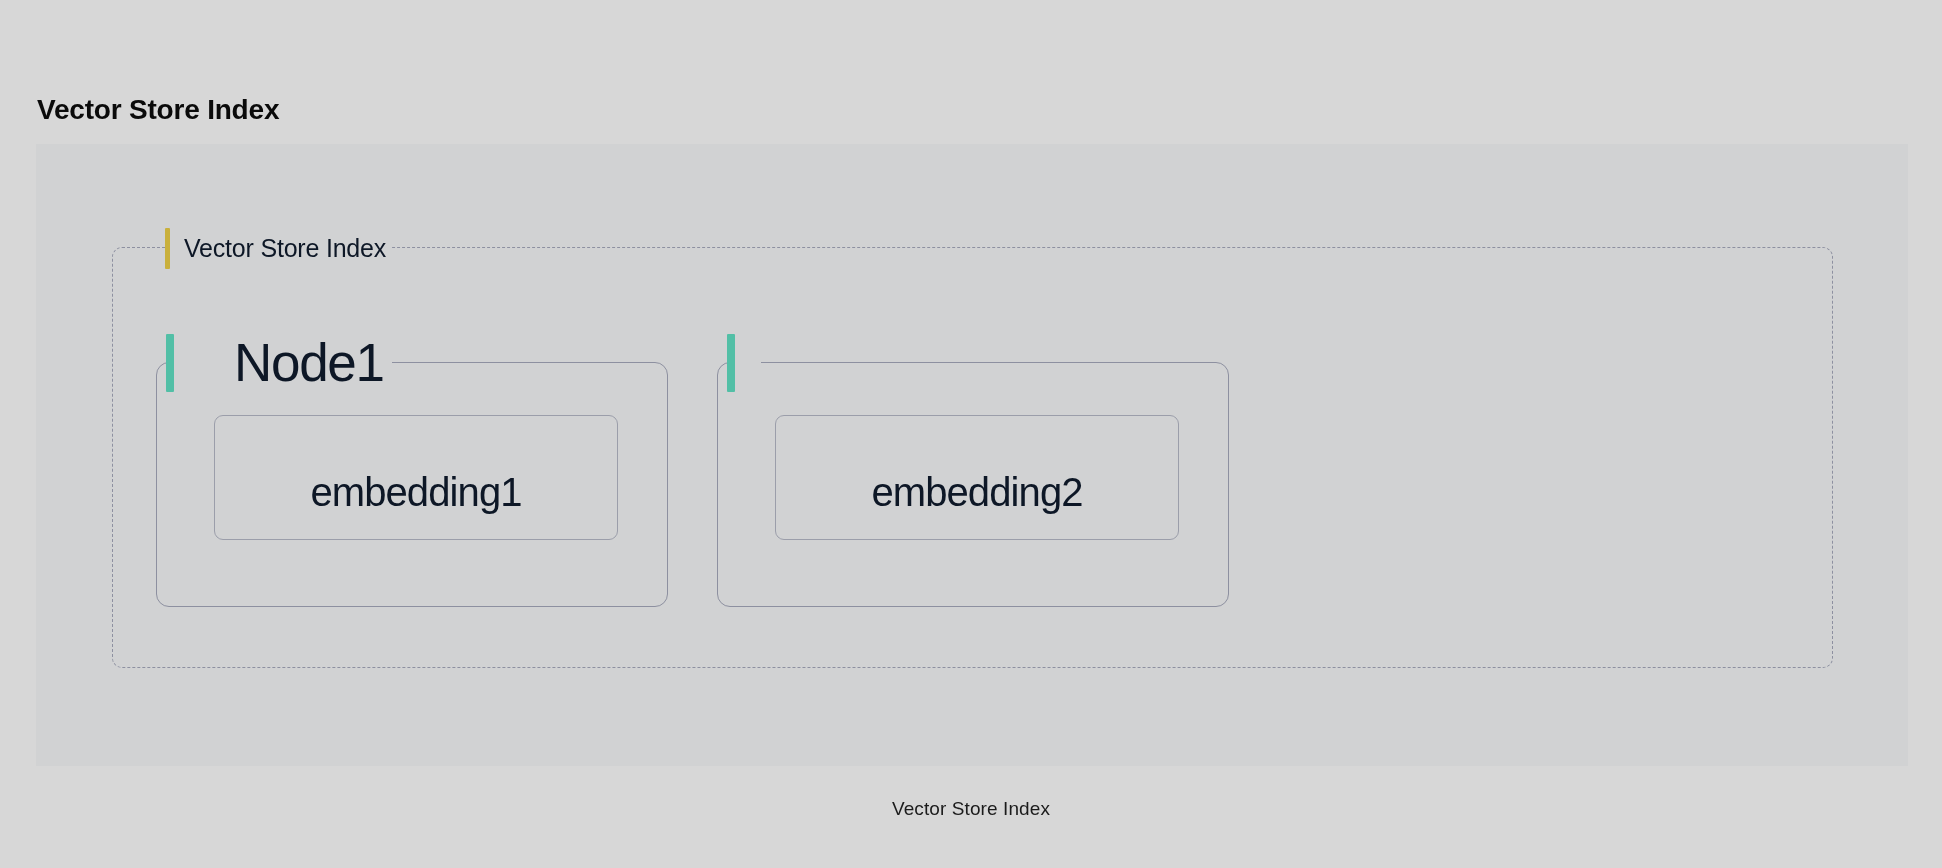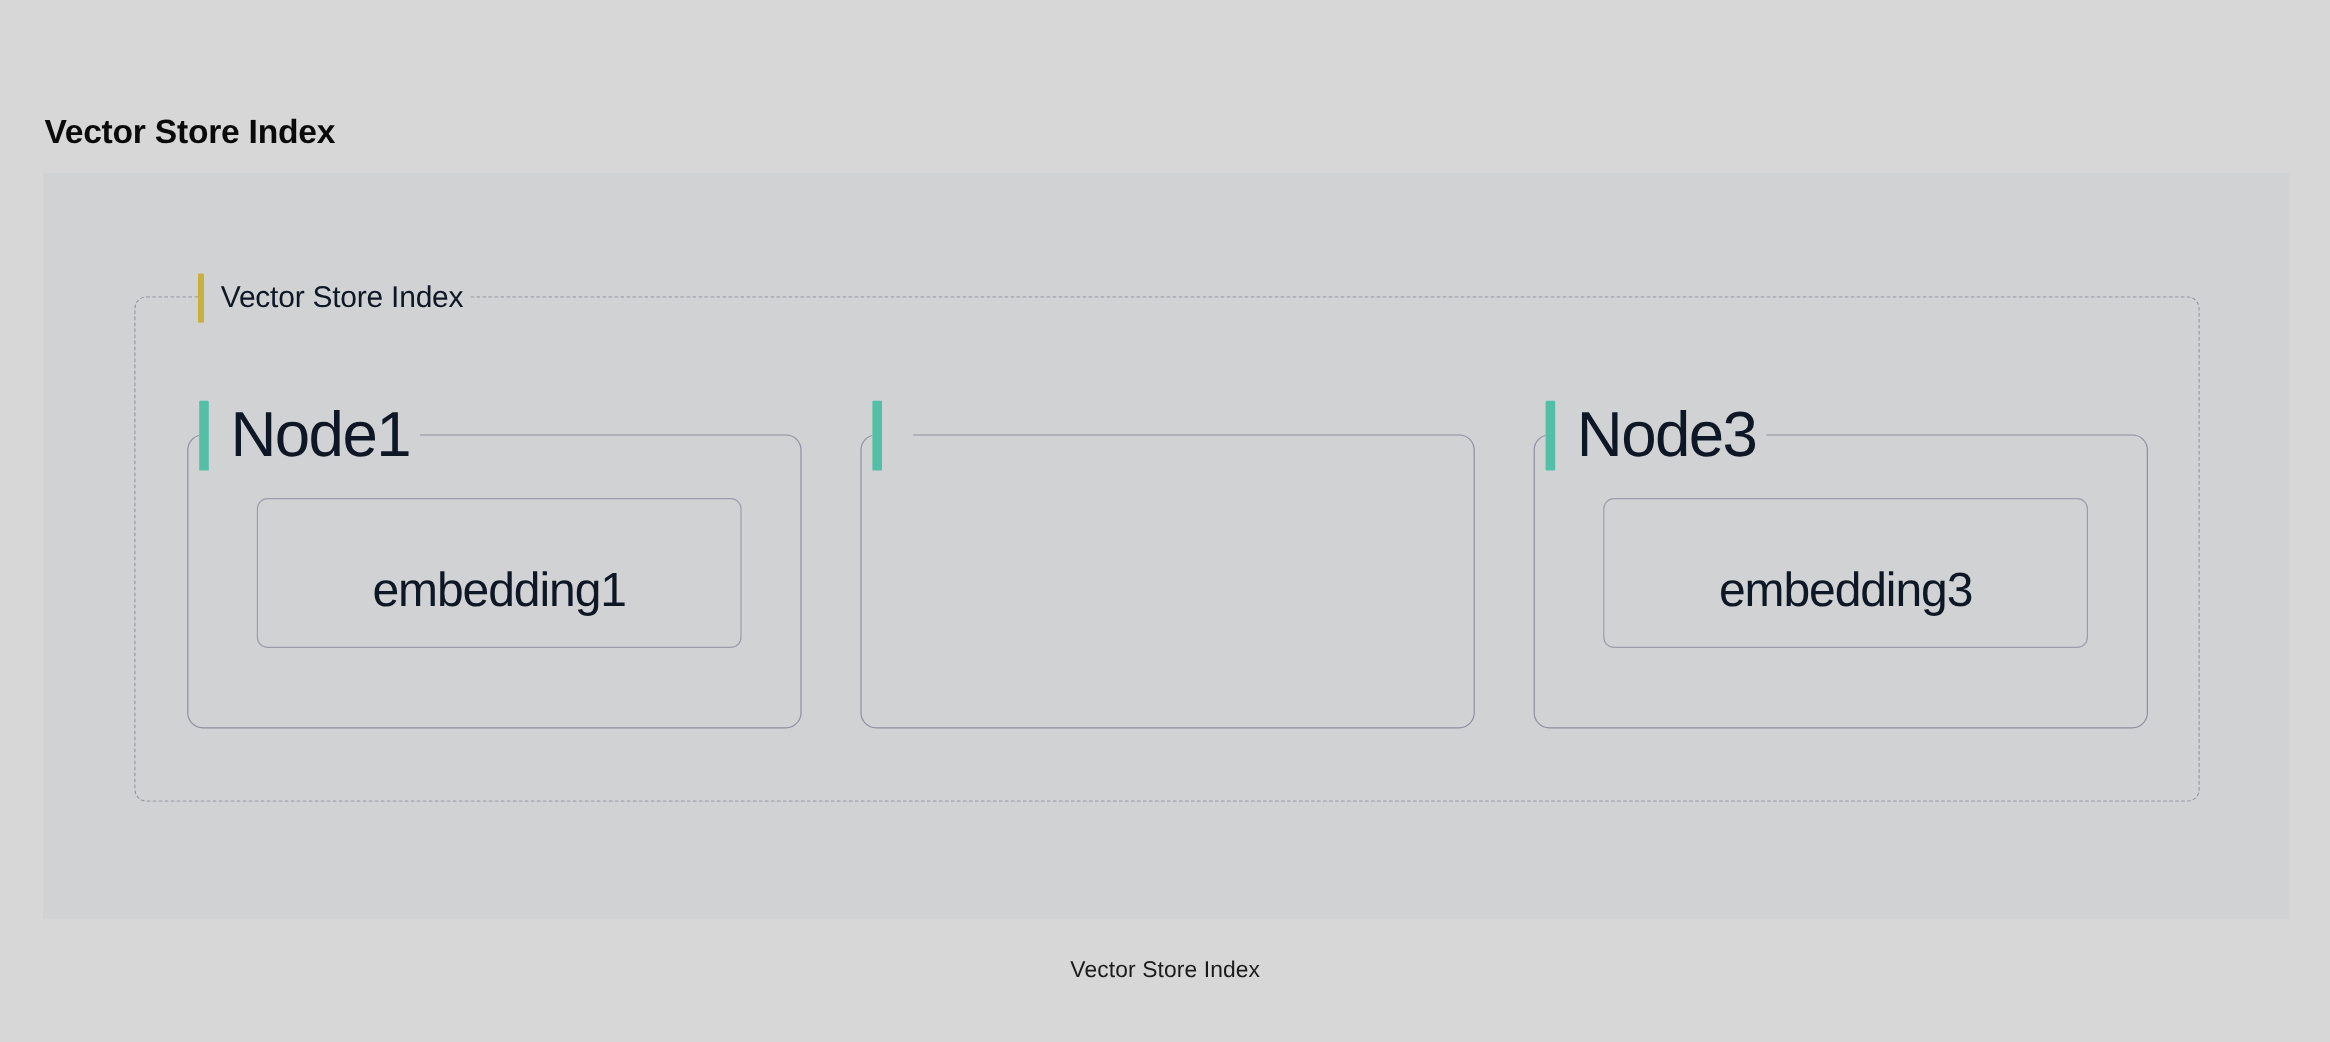--- a/index.html
+++ b/index.html
@@ -135,20 +135,21 @@
     border-radius: 1px;
     margin-right: 18px;
     flex: none;
   }
   .node-label .txt {
     font-size: 53px;
     font-weight: 400;
     color: #0d1726;
     letter-spacing: -1.3px;
     line-height: 58px;
+    margin-left: 42px;
   }
 
   .embedding-box {
     position: absolute;
     left: 57px;
     top: 52px;
     width: 404px;
     height: 125px;
     border: 1.5px solid #9b9eaa;
     border-radius: 9px;
@@ -208,29 +209,23 @@
         </div>
         <div class="embedding-box">
           <span class="txt">embedding1</span>
         </div>
       </div>
 
       <div class="node-box">
         <div class="node-label">
           <span class="bar"></span>
         </div>
+        <div class="embedding-box">
+          <span class="txt">embedding2</span>
+        </div>
       </div>
 
-      <div class="node-box">
-        <div class="node-label">
-          <span class="bar"></span>
-          <span class="txt">Node3</span>
-        </div>
-        <div class="embedding-box">
-          <span class="txt">embedding3</span>
-        </div>
-      </div>
 
     </div>
   </div>
 </div>
 
 <div id="diagram-caption">Vector Store Index</div>
 
 </body></html>

